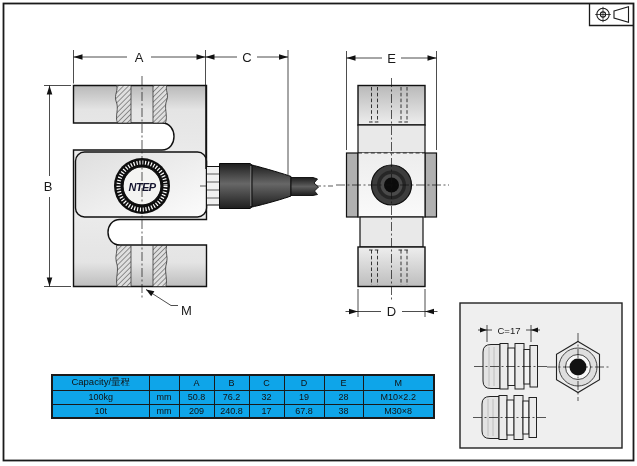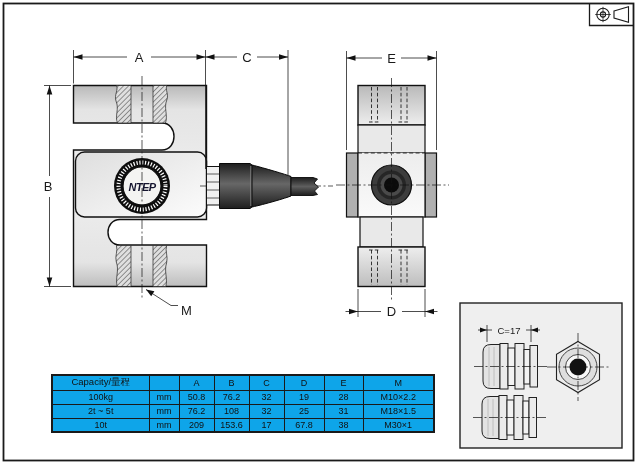--- a/index.html
+++ b/index.html
@@ -252,34 +252,24 @@
           <td>100kg</td>
           <td>mm</td>
           <td>50.8</td>
           <td>76.2</td>
           <td>32</td>
           <td>19</td>
           <td>28</td>
           <td>M10×2.2</td>
         </tr>
         <tr>
-          <td>2t ~ 5t</td>
-          <td>mm</td>
-          <td>76.2</td>
-          <td>108</td>
-          <td>32</td>
-          <td>25</td>
-          <td>31</td>
-          <td>M18×1.5</td>
-        </tr>
-        <tr>
           <td>10t</td>
           <td>mm</td>
           <td>209</td>
-          <td>153.6</td>
+          <td>240.8</td>
           <td>17</td>
           <td>67.8</td>
           <td>38</td>
-          <td>M30×1</td>
+          <td>M30×8</td>
         </tr>
       </tbody>
 </table>
 </div>
 
 </body></html>

